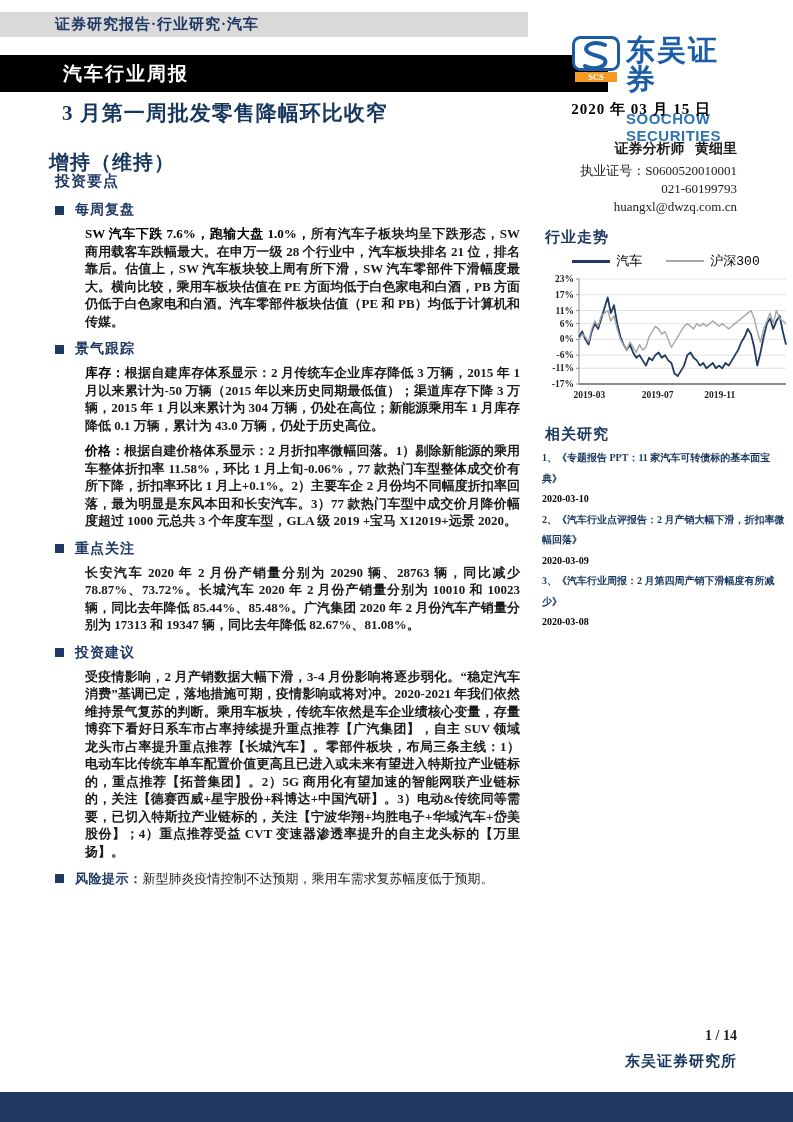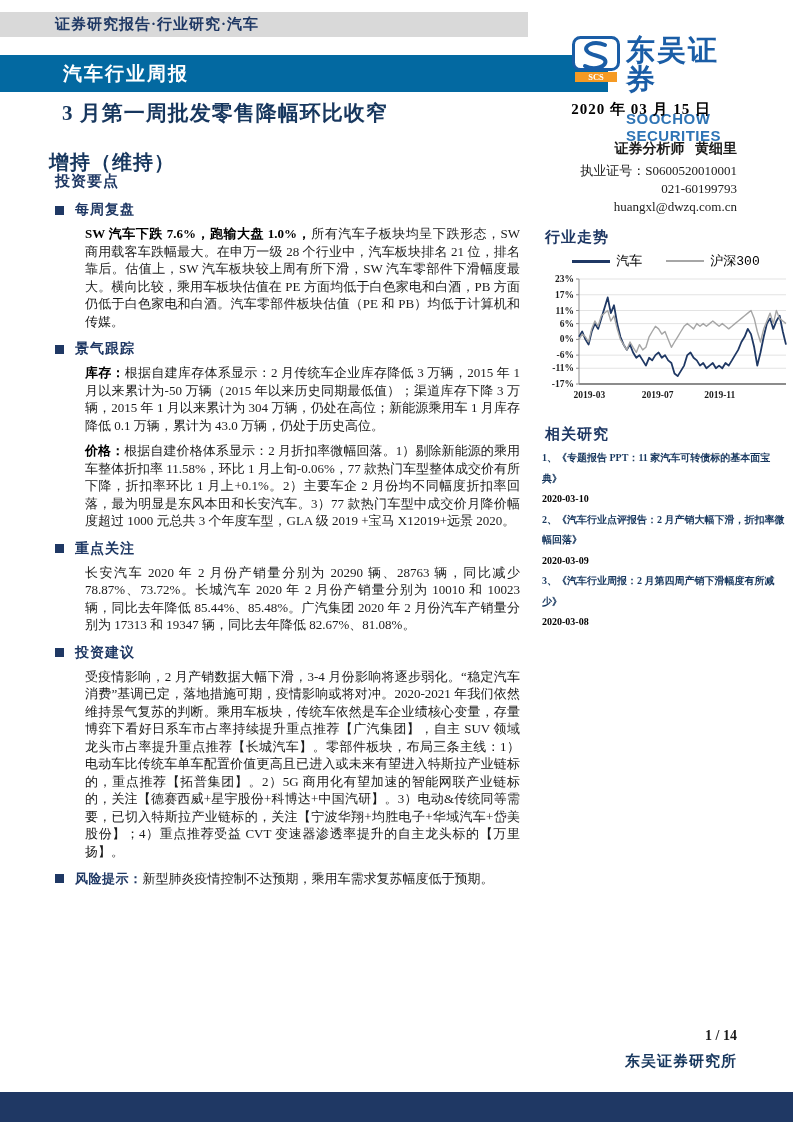--- a/index.html
+++ b/index.html
@@ -2,42 +2,42 @@
 <html><head>
 <meta charset="utf-8">
 <style>
   html,body{margin:0;padding:0;background:#e8e8e8;}
   .page{position:relative;width:793px;height:1122px;background:#ffffff;margin:0 auto;
         font-family:"Liberation Serif","DejaVu Serif",serif;color:#1a1a1a;overflow:hidden;}
   
   .kicker-band{position:absolute;left:0;top:12px;width:528px;height:25px;background:#d9d9d9;
         display:flex;align-items:center;padding-left:55px;box-sizing:border-box;}
   .kicker-band span{color:#1f3864;font-weight:bold;font-size:15px;letter-spacing:1px;}
-  .navy-band{position:absolute;left:0;top:55px;width:608px;height:37px;background:#0369a1;
+  .navy-band{position:absolute;left:0;top:55px;width:608px;height:37px;background:#000000;
         display:flex;align-items:center;padding-left:63px;box-sizing:border-box;}
   .navy-band span{color:#ffffff;font-weight:bold;font-size:19px;letter-spacing:2px;}
   .report-title{position:absolute;left:62px;top:99px;width:460px;color:#17375e;
         font-size:21px;font-weight:bold;letter-spacing:1px;}
   .report-rating{position:absolute;left:49px;top:133px;color:#17375e;font-size:20px;font-weight:bold;letter-spacing:1px;margin-top:16px;}
   
   .logo-block{position:absolute;left:572px;top:36px;width:175px;display:flex;align-items:flex-start;}
   .logo-text{margin-left:6px;}
   .logo-cn{color:#1a5da6;font-size:29px;font-weight:bold;letter-spacing:2px;line-height:1;font-family:"Liberation Serif",serif;}
   .logo-en{color:#2e74b5;font-size:15px;font-weight:bold;letter-spacing:0.5px;margin-top:16px;font-family:"Liberation Sans",sans-serif;}
   .report-date{position:absolute;left:545px;top:100px;width:192px;text-align:center;
         font-size:15px;font-weight:bold;color:#000;letter-spacing:1px;}
   .analyst-block{position:absolute;left:520px;top:140px;width:217px;text-align:right;font-size:13px;line-height:18px;}
   .analyst-line1{font-weight:bold;font-size:14px;margin-bottom:4px;}
   
   .left-col{position:absolute;left:55px;top:172px;width:465px;}
   .summary-heading{color:#1f3864;font-weight:bold;font-size:15px;letter-spacing:1px;margin:0 0 8px 0;}
   .sec-title{display:flex;align-items:center;margin:10px 0 6px 0;}
   .sq{width:9px;height:9px;background:#1f3864;margin-right:11px;flex:0 0 auto;}
   .sec-title b{color:#1f3864;font-size:14px;letter-spacing:1px;}
-  .para{margin:1px 0 8px 30px;font-size:13px;line-height:17.5px;text-align:justify;}
+  .para{margin:1px 0 8px 30px;font-size:13px;line-height:17.5px;text-align:justify;font-weight:bold;}
   .para b{color:#000;}
   .risk-row{margin-top:10px;font-size:13px;line-height:17.5px;display:flex;align-items:flex-start;}
   .risk-row .sq{margin-top:4px;}
   .risk-row b{color:#1f3864;letter-spacing:0.5px;white-space:nowrap;}
   
   .side-title{position:absolute;color:#1f3864;font-weight:bold;font-size:15px;letter-spacing:1px;}
   .chart-box{position:absolute;left:542px;top:252px;width:248px;}
   .legend{display:flex;justify-content:center;gap:24px;align-items:center;margin-bottom:4px;}
   .legend .item{display:flex;align-items:center;gap:6px;font-size:13px;color:#000;font-family:Liberation Mono, monospace;}
   .lg-line{display:inline-block;width:38px;height:0;border-top:3px solid #1f3864;}

